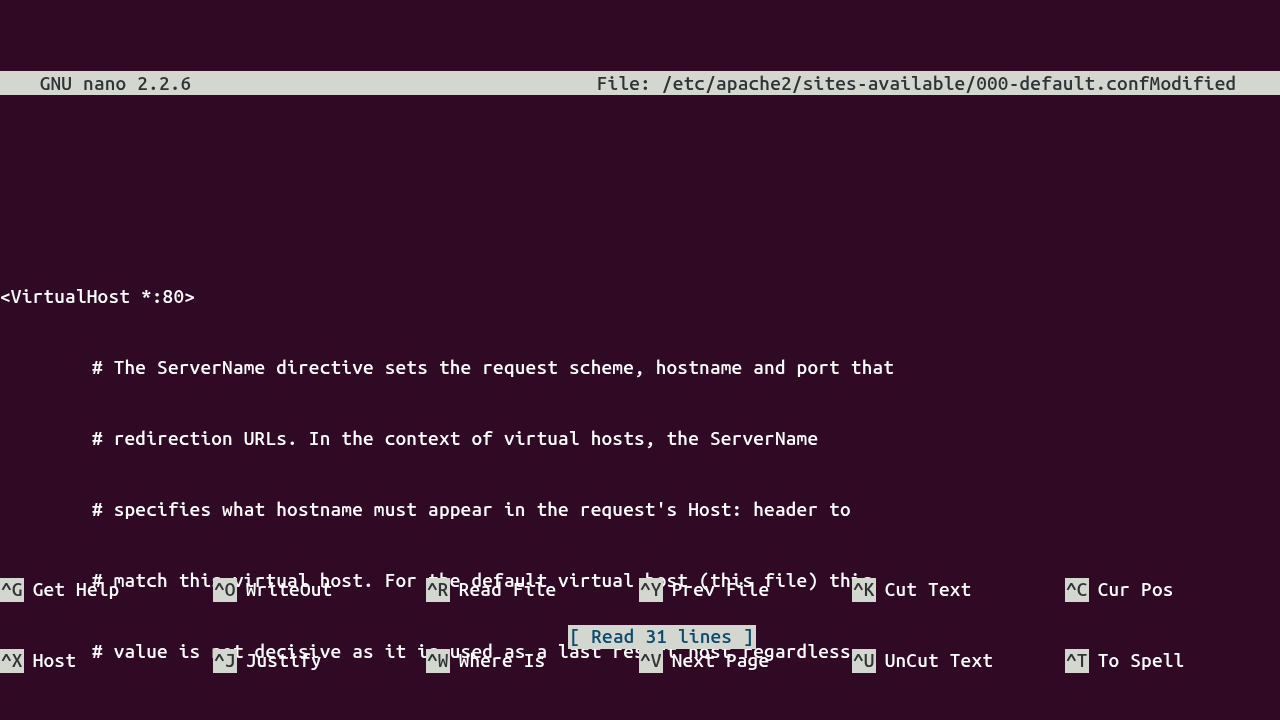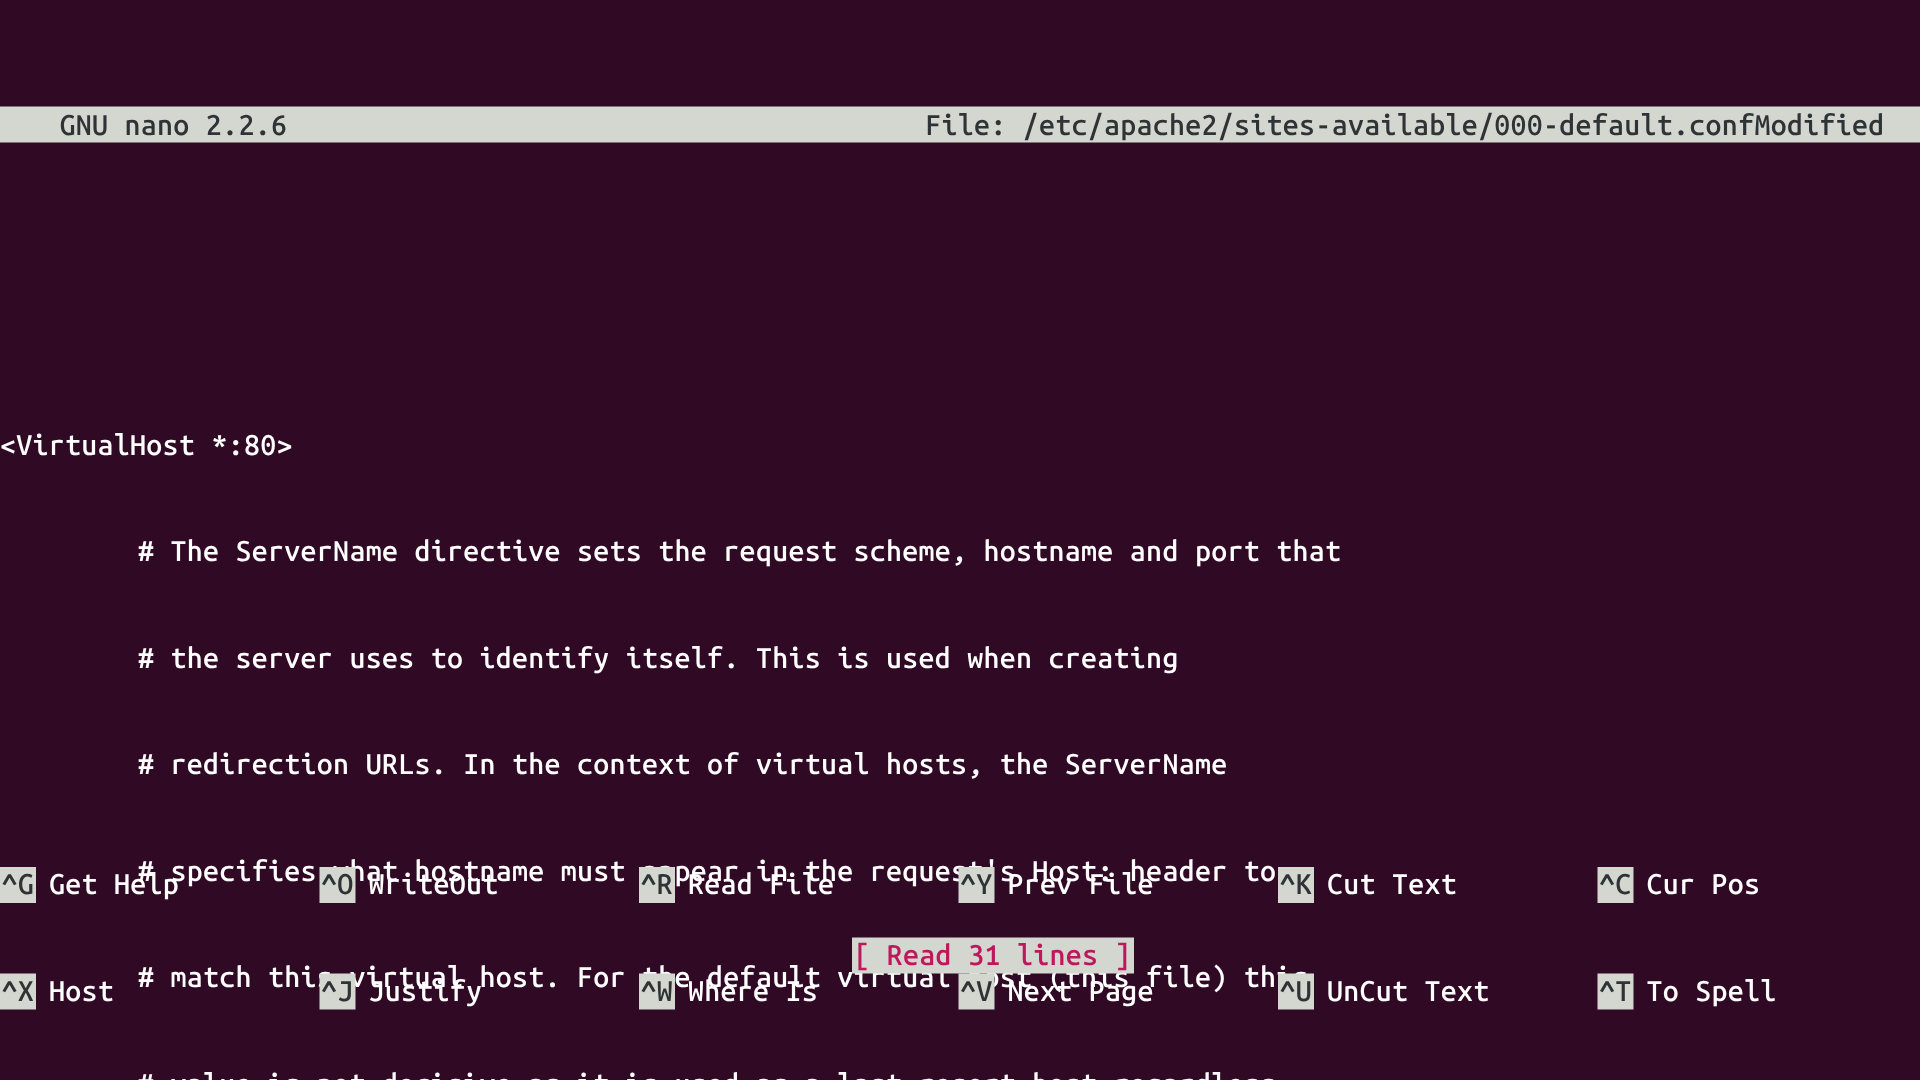--- a/index.html
+++ b/index.html
@@ -24,36 +24,36 @@
   .titlebar {
     display: flex;
     width: 100%;
     background: #d3d7cf;
     color: #2e3436;
     height: 24px;
     line-height: 24px;
   }
   .title-left { padding-left: 18px; }
   .title-center { flex: 1; text-align: right; }
-  .title-right { padding-right: 2px; }
+  .title-right { padding-right: 22px; }
   .content {
     padding: 0;
   }
   .line { display: block; height: 23.7px; }
   .indent1 { padding-left: 92px; }
   .status-row {
     position: absolute;
     bottom: 47.4px;
     left: 0;
     width: 100%;
     text-align: center;
   }
   .status-pill {
     background: #d3d7cf;
-    color: #be185d;
+    color: #0c4a6e;
     padding: 0 2px;
     display: inline-block;
   }
   .shortcut-rows {
     position: absolute;
     bottom: 0;
     left: 0;
     width: 100%;
   }
   .shortcut-row {
@@ -81,21 +81,20 @@
   <div class="titlebar">
     <div class="title-left">  GNU nano 2.2.6</div>
     <div class="title-center">File: /etc/apache2/sites-available/000-default.conf</div>
     <div class="title-right">Modified  </div>
   </div>
 
   <div class="content">
     <span class="line"></span>
     <span class="line">&lt;VirtualHost *:80&gt;</span>
     <span class="line indent1"># The ServerName directive sets the request scheme, hostname and port that</span>
-    <span class="line indent1"># the server uses to identify itself. This is used when creating</span>
     <span class="line indent1"># redirection URLs. In the context of virtual hosts, the ServerName</span>
     <span class="line indent1"># specifies what hostname must appear in the request's Host: header to</span>
     <span class="line indent1"># match this virtual host. For the default virtual host (this file) this</span>
     <span class="line indent1"># value is not decisive as it is used as a last resort host regardless.</span>
     
     
     
     
     
     

